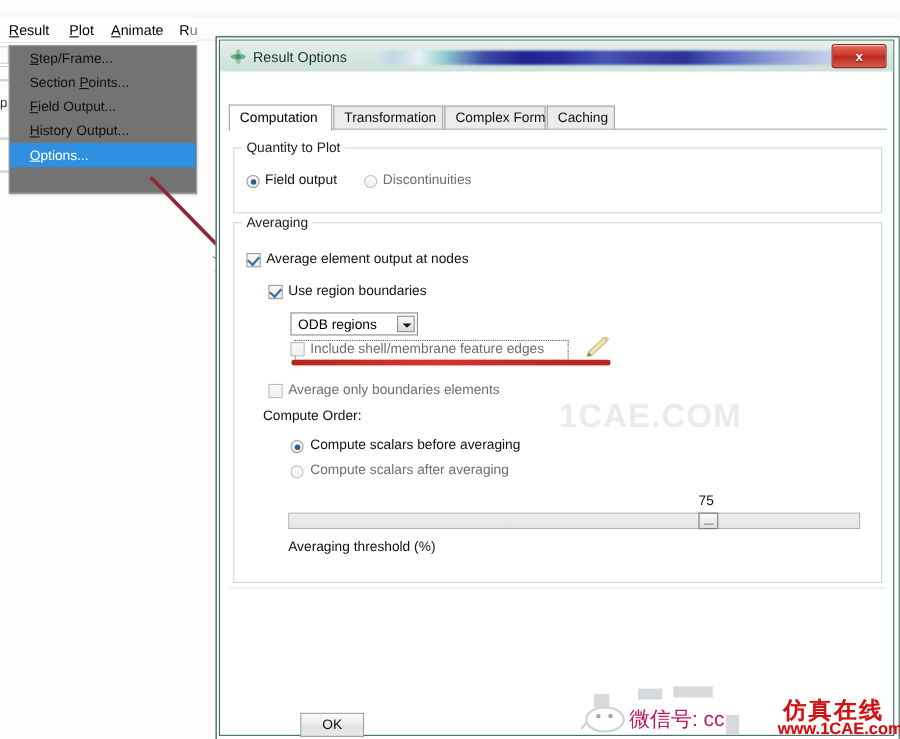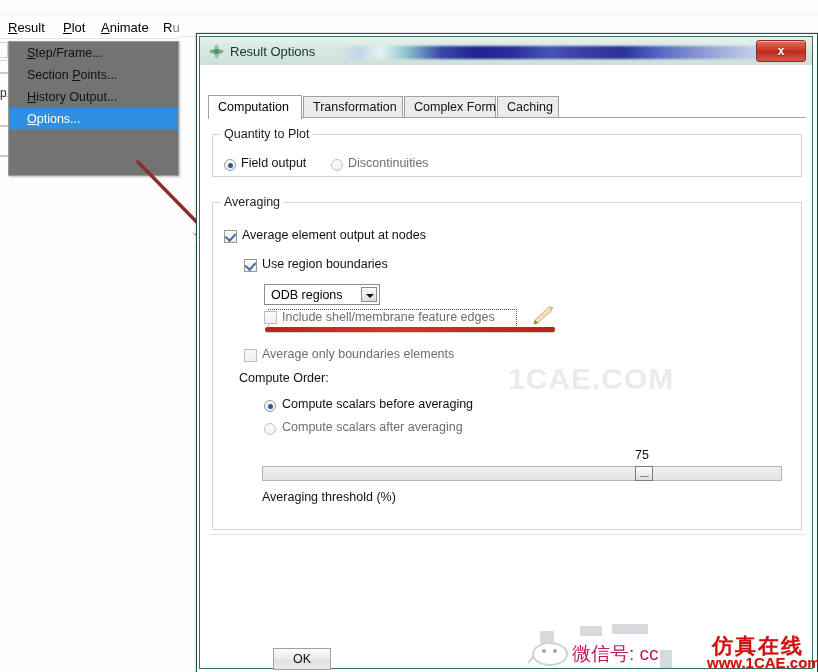--- a/index.html
+++ b/index.html
@@ -187,20 +187,23 @@
   </div>
 
   <div class="menu-popup">
     <div class="menu-item">
       <u>S</u><span>tep/Frame...</span>
     </div>
     <div class="menu-item">
       <span>Section <u>P</u>oints...</span>
     </div>
     <div class="menu-item">
+      <u>F</u><span>ield Output...</span>
+    </div>
+    <div class="menu-item">
       <u>H</u><span>istory Output...</span>
     </div>
     <div class="menu-item selected">
       <u>O</u><span>ptions...</span>
     </div>
   </div>
 
   <svg class="arrow-svg" viewBox="0 0 150 115">
     <path d="M8 2 L96 92" stroke="#8e2a34" stroke-width="3.4" fill="none" stroke-linecap="round"></path>
     <path d="M96 92 L62 72 L78 86 L70 90 Z" fill="#8e2a34"></path>
@@ -228,21 +231,21 @@
       <div class="tab" style="left:196px;width:92px;">Complex Form</div>
       <div class="tab" style="left:289px;width:62px;">Caching</div>
     </div>
     <div class="tab-underline"></div>
     <div class="tab-activemask" style="left:12px;width:92px;"></div>
 
     <div class="tabpage">
 
       <div class="wm-faint" style="left:300px;top:244px;">1CAE.COM</div>
 
-      <div class="groupbox" style="left:4px;top:16px;width:590px;height:43px;">
+      <div class="groupbox" style="left:4px;top:16px;width:590px;height:60px;">
         <div class="gb-legend">Quantity to Plot</div>
       </div>
       <div class="radio on" style="left:16px;top:41px;"></div>
       <div class="ctl-label" style="left:33px;top:38px;">Field output</div>
       <div class="radio off" style="left:123px;top:41px;"></div>
       <div class="ctl-label dim" style="left:140px;top:38px;">Discontinuities</div>
 
       <div class="groupbox" style="left:4px;top:84px;width:590px;height:328px;">
         <div class="gb-legend">Averaging</div>
       </div>

